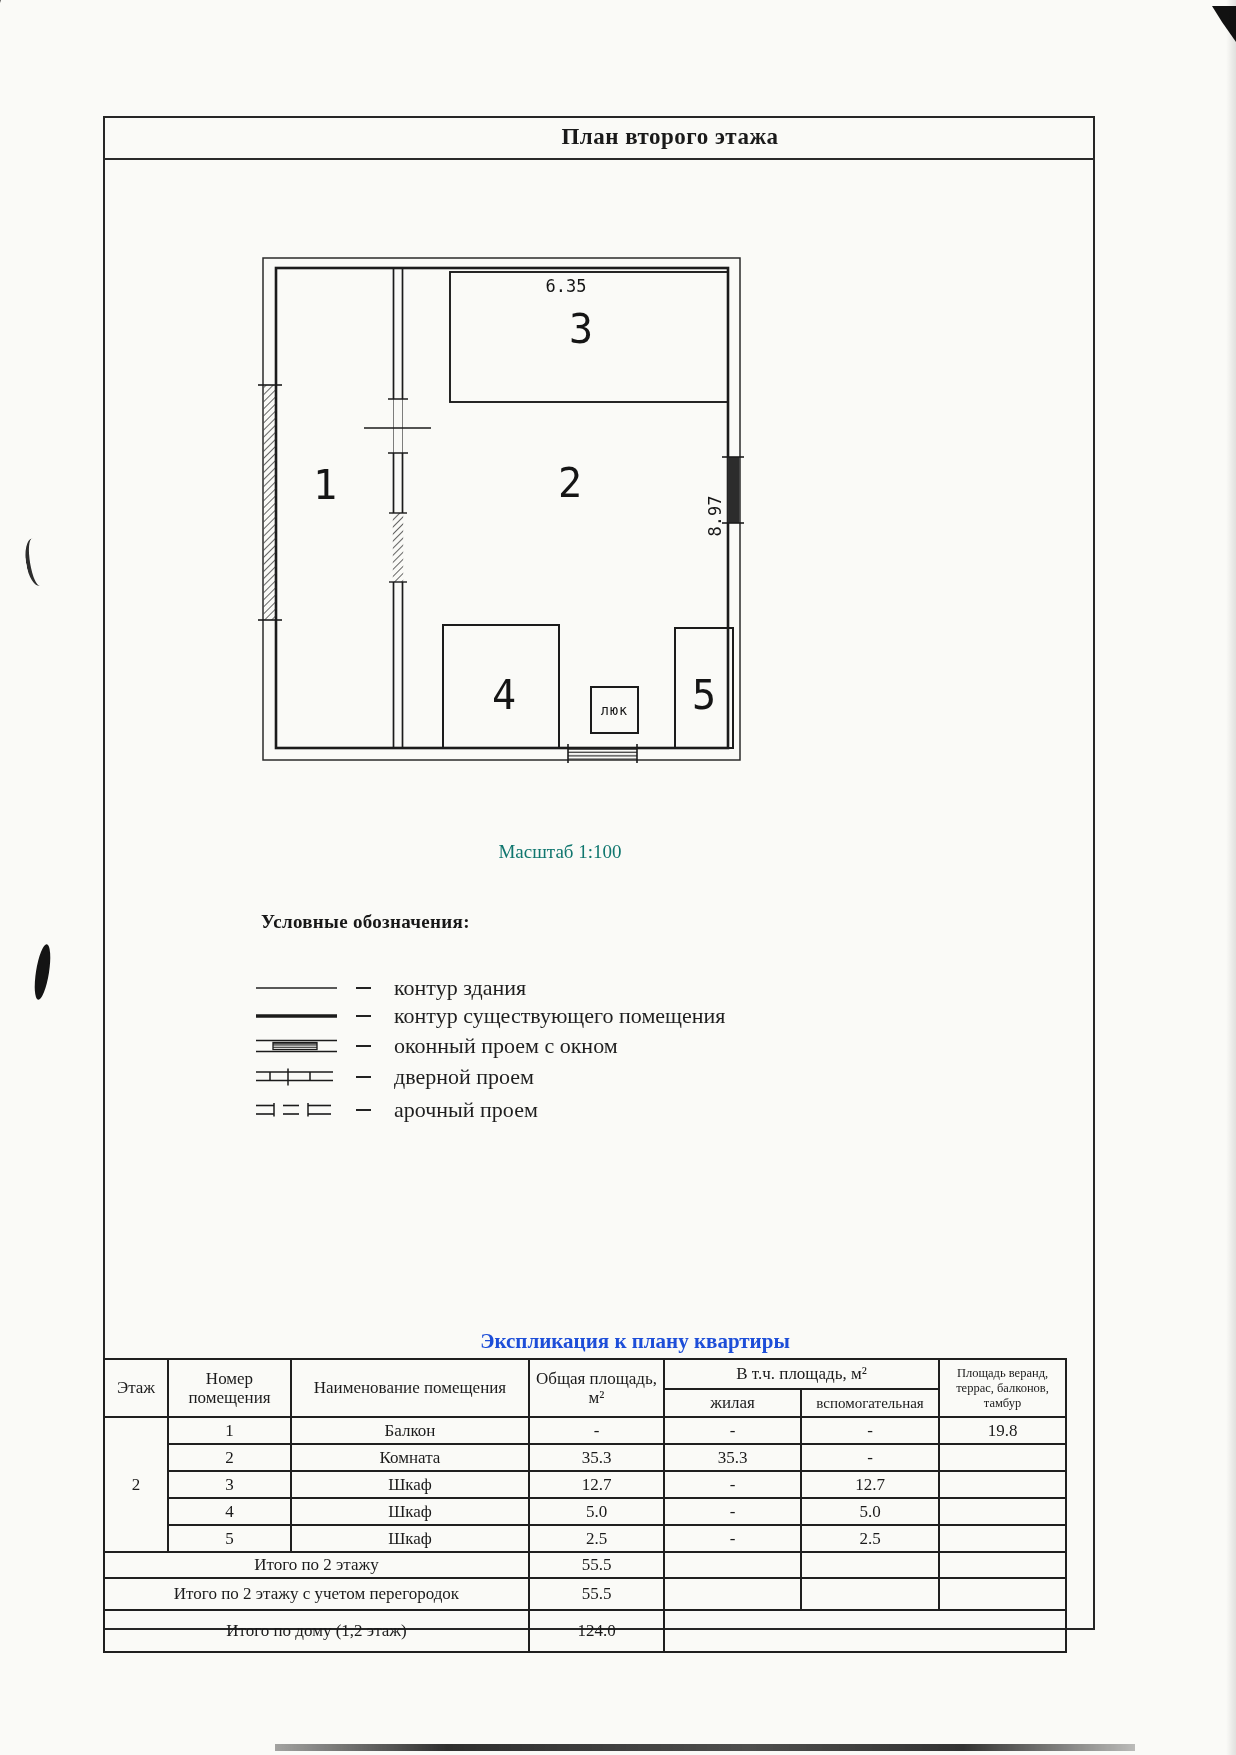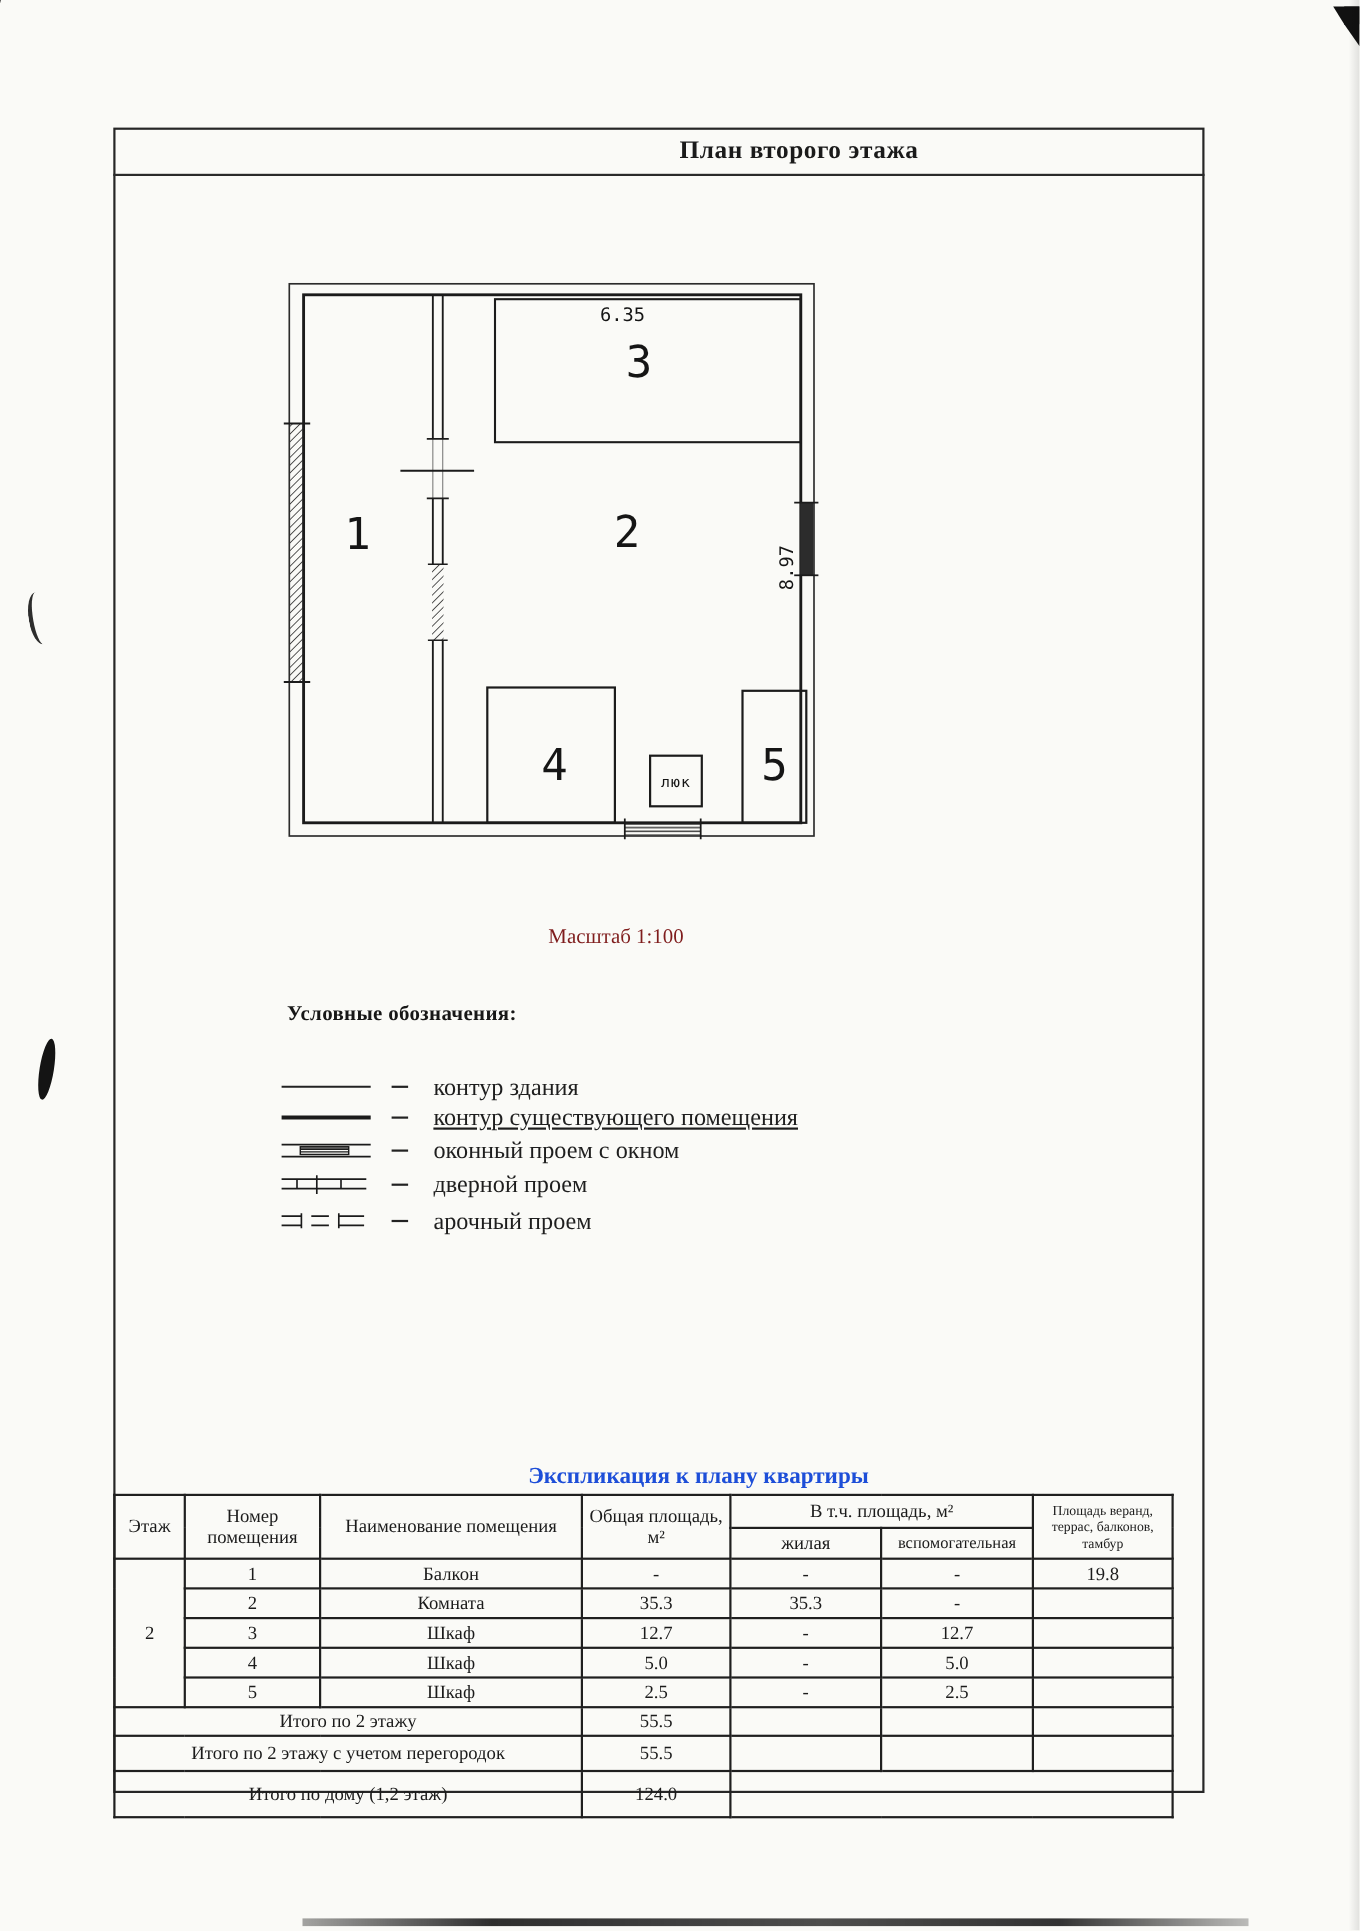--- a/index.html
+++ b/index.html
@@ -17,27 +17,27 @@
     left:103px;top:116px;width:992px;height:1514px;
     border:2px solid #262626;
     box-sizing:border-box;
   }
   .title-band-line{
     left:103px;top:158px;width:992px;height:0;
     border-top:2px solid #2a2a2a;
   }
   .doc-title{
     left:505px;top:124px;width:330px;
-    text-align:right;
+    text-align:center;
     font-size:23px;font-weight:bold;letter-spacing:.5px;
     color:#1a1a1a;
   }
   .scale-label{
     left:470px;top:841px;width:180px;text-align:center;
-    font-size:19px;color:#7f1d1d;
+    font-size:19px;color:#0f766e;
   }
   .legend-heading{
     left:229px;top:911px;
     font-size:19px;font-weight:bold;color:#171717;letter-spacing:.3px;margin-left:32px;
   }
   .legend-row{
     left:255px;height:20px;display:flex;align-items:center;
   }
   .legend-symbol{width:84px;height:18px;flex:none;}
   .legend-dash{width:15px;height:0;border-top:2.5px solid #222;flex:none;margin-left:17px;}
@@ -167,21 +167,21 @@
 <div class="abs legend-heading">Условные обозначения:</div>
 
 <div class="abs legend-row" style="top:978px;">
   <svg class="legend-symbol" viewBox="0 0 84 18">
     <line x1="1" y1="9" x2="82" y2="9" stroke="#222" stroke-width="1.7"></line>
   </svg>
   <div class="legend-dash"></div>
   <div class="legend-label">контур здания</div>
 </div>
 
-<div class="abs legend-row" style="top:1006px;text-decoration:underline;">
+<div class="abs legend-row" style="top:1006px;">
   <svg class="legend-symbol" viewBox="0 0 84 18">
     <line x1="1" y1="9" x2="82" y2="9" stroke="#1b1b1b" stroke-width="3.6"></line>
   </svg>
   <div class="legend-dash"></div>
   <div class="legend-label">контур существующего помещения</div>
 </div>
 
 <div class="abs legend-row" style="top:1036px;">
   <svg class="legend-symbol" viewBox="0 0 84 18">
     <line x1="1" y1="3.5" x2="82" y2="3.5" stroke="#1b1b1b" stroke-width="1.6"></line>

